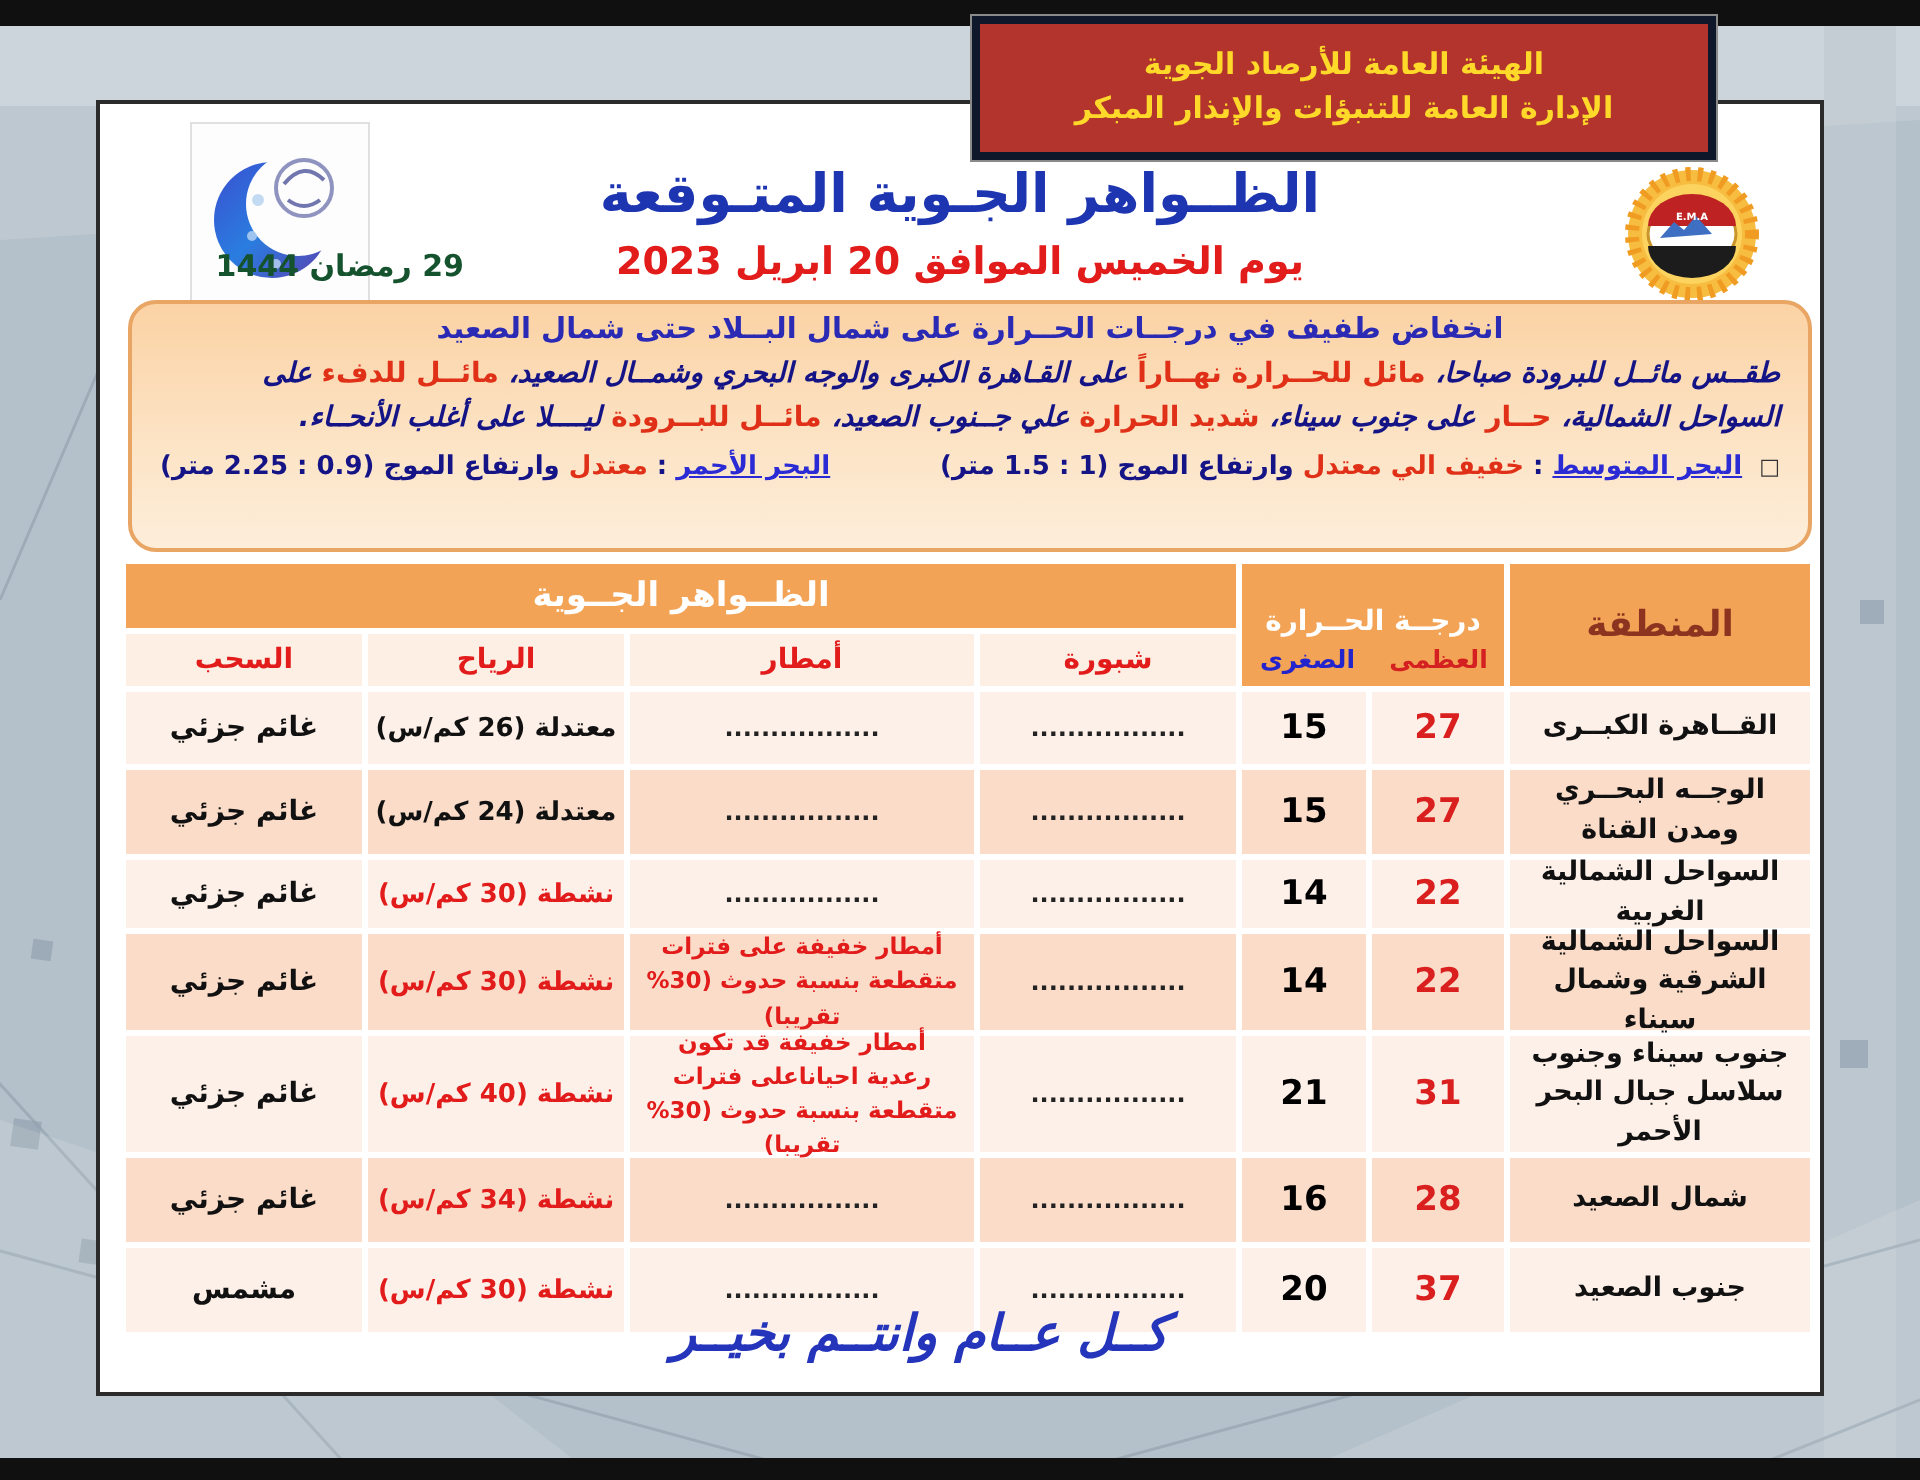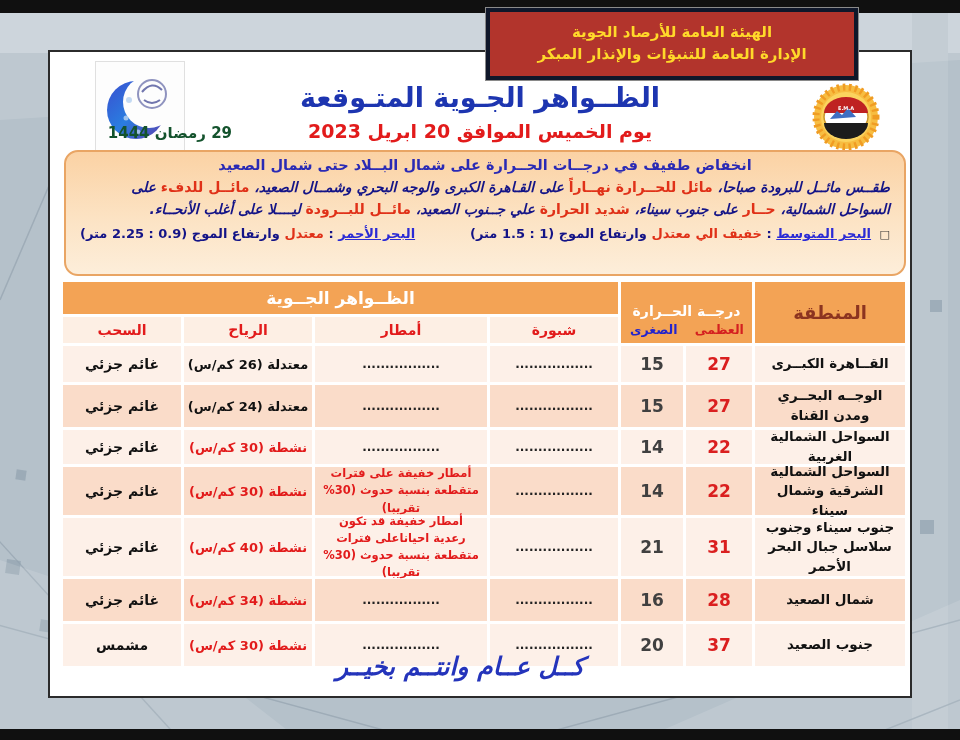--- a/index.html
+++ b/index.html
@@ -68,21 +68,21 @@
   .th-temp .mm span { flex:1; }
   .th-temp .mx { color:#d42020; }
   .th-temp .mn { color:#2424cc; }
   .th-phen   { grid-column:4 / span 4; grid-row:1; color:#ffffff; font-size:17px; }
   .th-sub { background:#fdefe4; color:#e21b1b; font-size:14px; grid-row:2; }
 
   .r-light { background:#fdf0e8; }
   .r-dark  { background:#fadcc9; }
   .c-region { color:#111; font-size:13.5px; line-height:1.45; padding:0 4px; }
   .c-max { color:#da1f1f; font-size:17px; }
-  .c-min { color:#404040; font-size:17px; }
+  .c-min { color:#000000; font-size:17px; }
   .c-dots { color:#222; font-size:12px; letter-spacing:0px; }
   .c-wind-calm { color:#111; font-size:13px; }
   .c-wind-act  { color:#e21b1b; font-size:13px; }
   .c-rain-red  { color:#e21b1b; font-size:11.5px; line-height:1.5; padding:0 6px; }
   .c-clouds { color:#111; font-size:14px; }
 
   .footer-greet { position:absolute; left:63px; top:652px; width:794px; text-align:center; color:#2434bb; font-size:25px; font-style:italic; direction:rtl; }
 </style>
 </head>
 <body>

